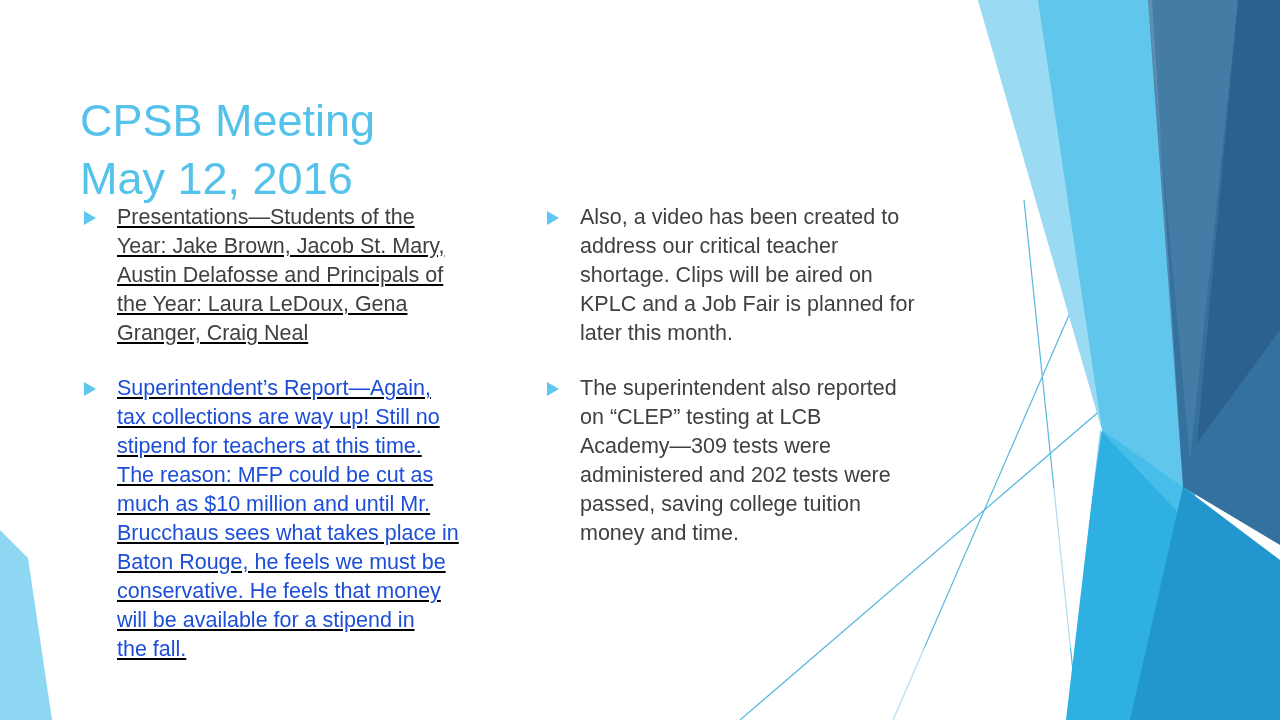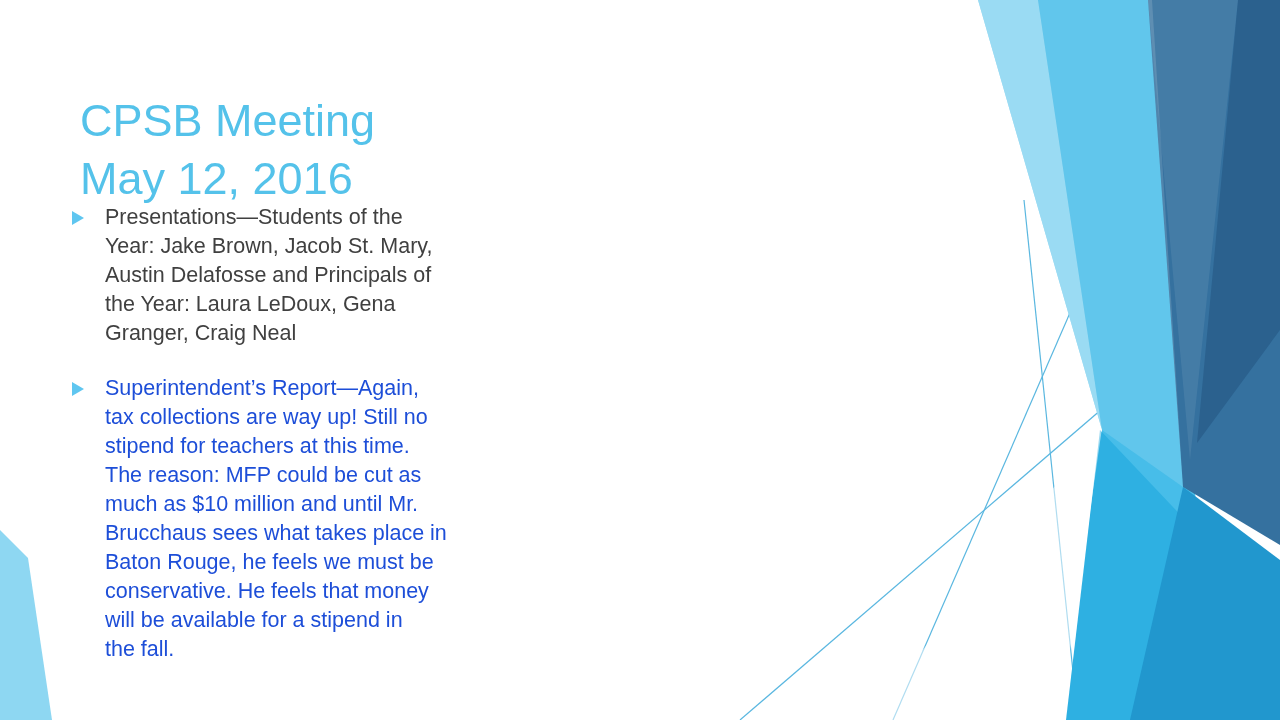--- a/index.html
+++ b/index.html
@@ -29,21 +29,21 @@
     line-height: 58px;
     font-weight: 400;
     letter-spacing: 0px;
     white-space: pre-line;
   }
   .columns {
     position: absolute;
     top: 203px; left: 0; right: 0;
   }
   .col { position: absolute; top: 0; }
-  .col-left  { left: 72px;  width: 432px; }
+  .col-left  { left: 84px;  width: 432px; text-decoration: underline; }
   .col-right { left: 547px; width: 412px; }
   .bullet-item {
     display: flex;
     margin-bottom: 26px;
   }
   .bullet-marker {
     flex: 0 0 33px;
     padding-top: 8px;
   }
   .tri {
@@ -118,17 +118,38 @@
 much as $10 million and until Mr.
 Brucchaus sees what takes place in
 Baton Rouge, he feels we must be
 conservative. He feels that money
 will be available for a stipend in
 the fall.</span>
         </div>
       </div>
 
       <div class="col col-right">
+        <div class="bullet-item">
+          <span class="bullet-marker">
+              <span class="tri" style="border-left-color: rgb(95, 198, 240);"></span>
+            </span>
+          <span class="bullet-text" style="color: rgb(64, 64, 64);">Also, a video has been created to
+address our critical teacher
+shortage. Clips will be aired on
+KPLC and a Job Fair is planned for
+later this month.</span>
+        </div>
+        <div class="bullet-item">
+          <span class="bullet-marker">
+              <span class="tri" style="border-left-color: rgb(95, 198, 240);"></span>
+            </span>
+          <span class="bullet-text" style="color: rgb(64, 64, 64);">The superintendent also reported
+on “CLEP” testing at LCB
+Academy—309 tests were
+administered and 202 tests were
+passed, saving college tuition
+money and time.</span>
+        </div>
       </div>
 
     </div>
   </div>
 </div>
 
 </body></html>

